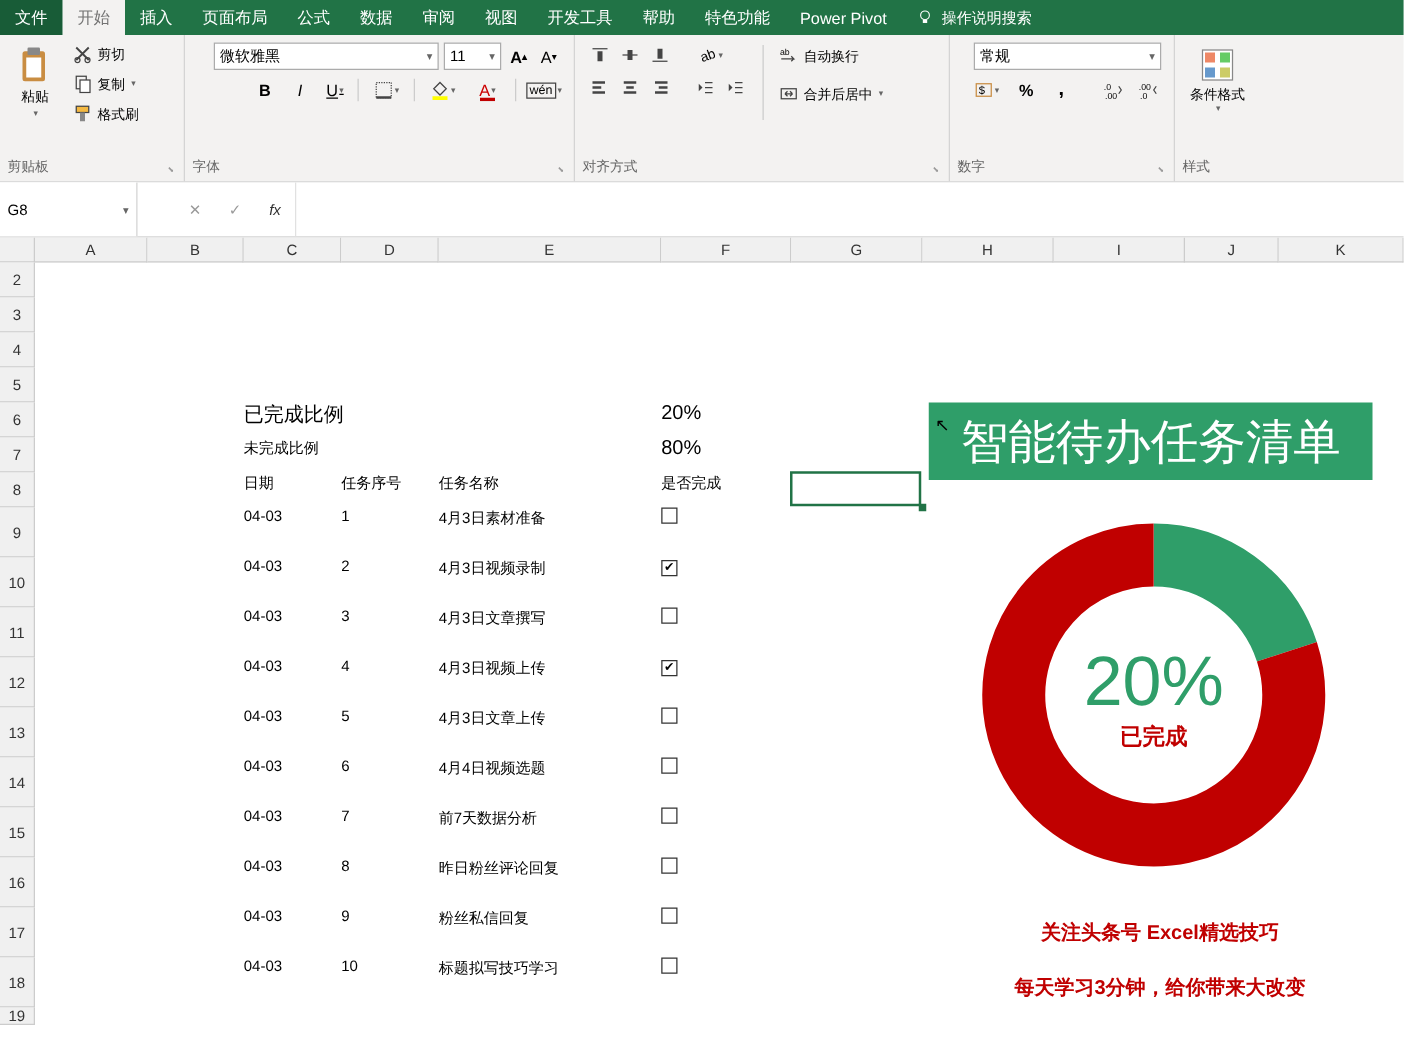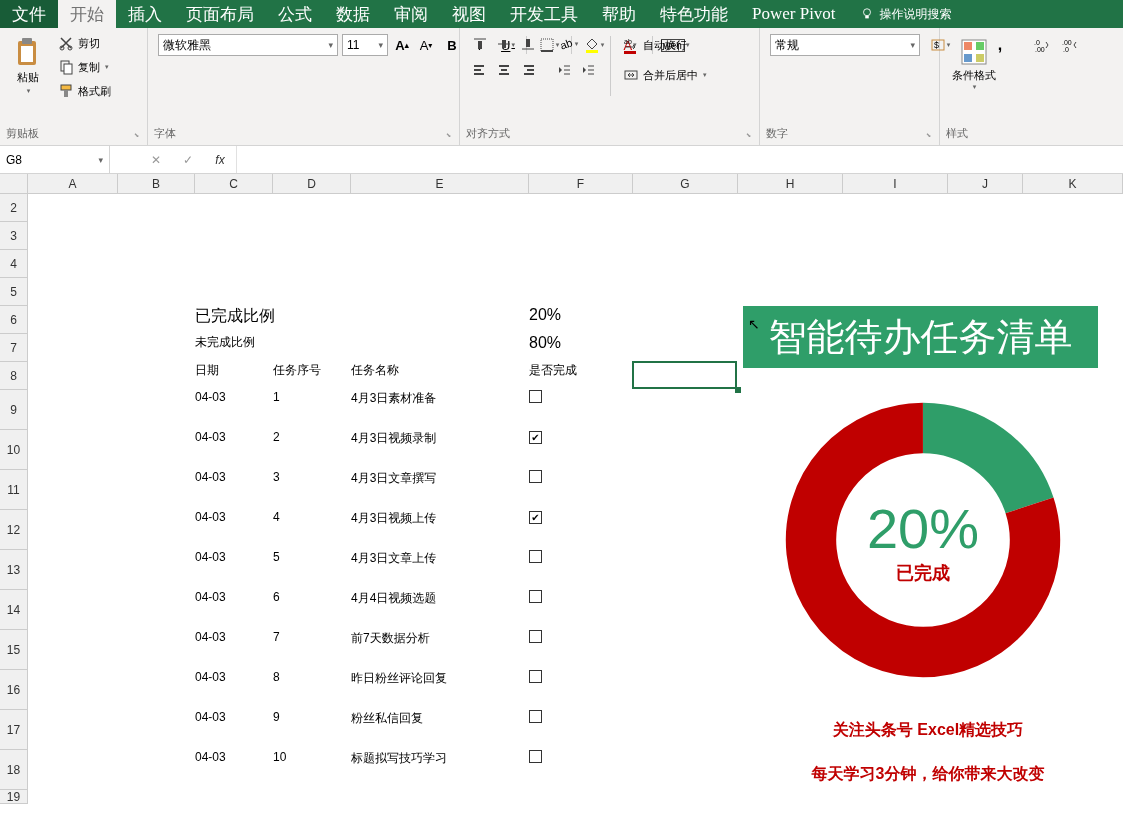--- a/index.html
+++ b/index.html
@@ -1,52 +1,52 @@
 <!DOCTYPE html>
 <html><head>
 <meta charset="utf-8">
 <style>
 * { box-sizing: border-box; margin: 0; padding: 0; }
 body { font-family: "Microsoft YaHei", Arial, sans-serif; font-size: 12px; background: #fff; overflow: hidden; width: 1123px; height: 831px; }
 
 
 .menubar { background: #217346; height: 28px; display: flex; align-items: stretch; color: #fff; }
-.menu-item { padding: 6px 12px; font-size: 17px; cursor: pointer; display: flex; align-items: center; font-family: Liberation Serif, serif; }
+.menu-item { padding: 6px 12px; font-size: 13px; cursor: pointer; display: flex; align-items: center; }
 .menu-item.active { background: #f3f2f1; color: #737373; font-weight: 500; }
 .menu-item.file { background: #185c37; }
 .tell-me { display: flex; align-items: center; gap: 6px; padding: 0 12px; }
 .bulb { width: 14px; height: 14px; }
 
 
 .ribbon { background: #f3f2f1; border-bottom: 1px solid #d4d4d4; height: 118px; display: flex; }
 .rgroup { border-right: 1px solid #d4d4d4; display: flex; flex-direction: column; padding: 4px 6px 2px; }
 .rgroup-body { flex: 1; display: flex; align-items: flex-start; gap: 4px; }
 .rgroup-label { text-align: left; font-size: 11px; color: #666; padding: 2px 0; position: relative; font-family: Liberation Mono, monospace; }
 .rgroup-label .launcher { position: absolute; right: 2px; bottom: 2px; font-size: 9px; color: #999; }
 .big-btn { display: flex; flex-direction: column; align-items: center; gap: 2px; padding: 4px 6px; cursor: pointer; font-size: 11px; }
 .big-btn svg { width: 32px; height: 32px; }
 .small-row { display: flex; flex-direction: column; gap: 6px; padding: 2px; }
 .small-btn { display: flex; align-items: center; gap: 4px; font-size: 11px; cursor: pointer; padding: 1px 2px; }
 .small-btn svg { width: 16px; height: 16px; }
-.font-controls { display: flex; flex-direction: row; gap: 6px; padding: 2px 4px; }
+.font-controls { display: flex; flex-direction: column; gap: 6px; padding: 2px 4px; align-items: flex-end; }
 .font-row1 { display: flex; gap: 4px; align-items: center; }
 .font-row2 { display: flex; gap: 8px; align-items: center; }
 .combo { background: #fff; border: 1px solid #ababab; height: 22px; display: flex; align-items: center; padding: 0 4px; font-size: 12px; }
 .combo .dd { margin-left: auto; color: #666; font-size: 9px; }
 .icon-btn { width: 20px; height: 20px; display: flex; align-items: center; justify-content: center; cursor: pointer; font-size: 13px; }
 .icon-btn.wider { width: 28px; }
 .icon-btn svg { width: 16px; height: 16px; }
 .dd-arr { font-size: 7px; color: #666; margin-left: 1px; }
 .align-grid { display: flex; flex-direction: column; gap: 6px; padding: 2px 4px; }
 .align-row { display: flex; gap: 4px; }
 .cond-btn { display:flex; flex-direction:column; align-items:center; padding:4px 6px; font-size:11px; cursor:pointer;}
 .cond-btn svg { width:32px; height:32px;}
 
 
-.fx-bar { height: 28px; border-bottom: 1px solid #d4d4d4; display: flex; align-items: center; background: #fff; }
+.fx-bar { height: 44px; border-bottom: 1px solid #d4d4d4; display: flex; align-items: center; background: #fff; }
 .name-box { width: 110px; border-right: 1px solid #d4d4d4; height: 100%; display: flex; align-items: center; padding: 0 6px; background: #fff; }
 .name-box .dd { margin-left: auto; color: #666; font-size: 9px; }
 .fx-btn-group { display: flex; border-right: 1px solid #e1e1e1; height: 100%; }
 .fx-btn { width: 32px; display: flex; align-items: center; justify-content: center; color: #999; cursor: pointer; }
 .fx-input { flex: 1; padding: 0 8px; }
 
 
 .grid-area { position: relative; height: 656px; overflow: hidden; }
 .corner { position: absolute; left: 0; top: 0; width: 28px; height: 20px; background: #f0f0f0; border-right: 1px solid #ccc; border-bottom: 1px solid #ccc; }
 .col-headers { position: absolute; left: 28px; top: 0; height: 20px; display: flex; }

